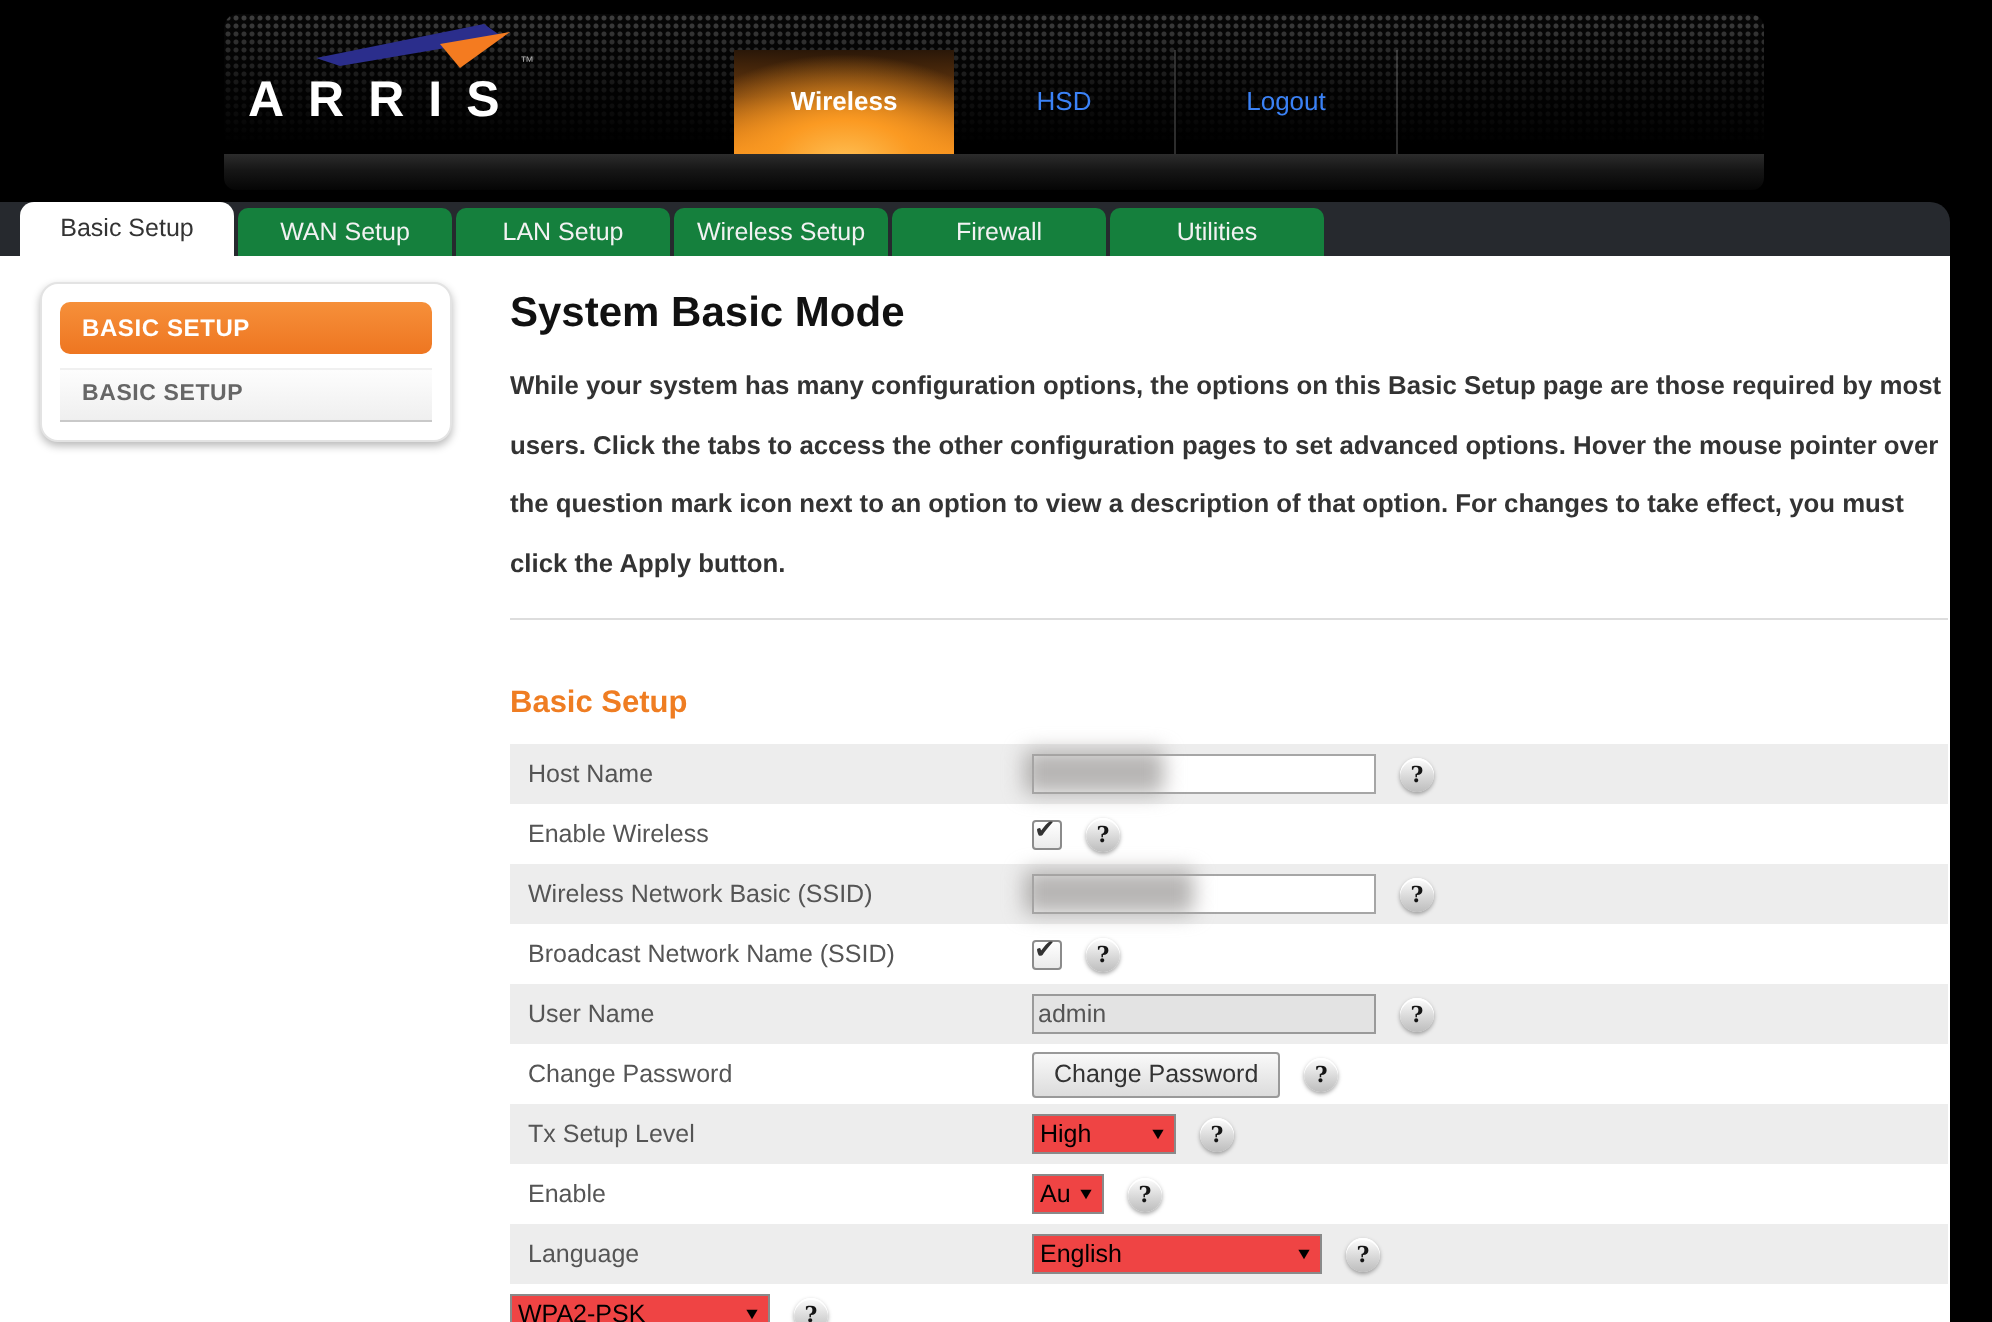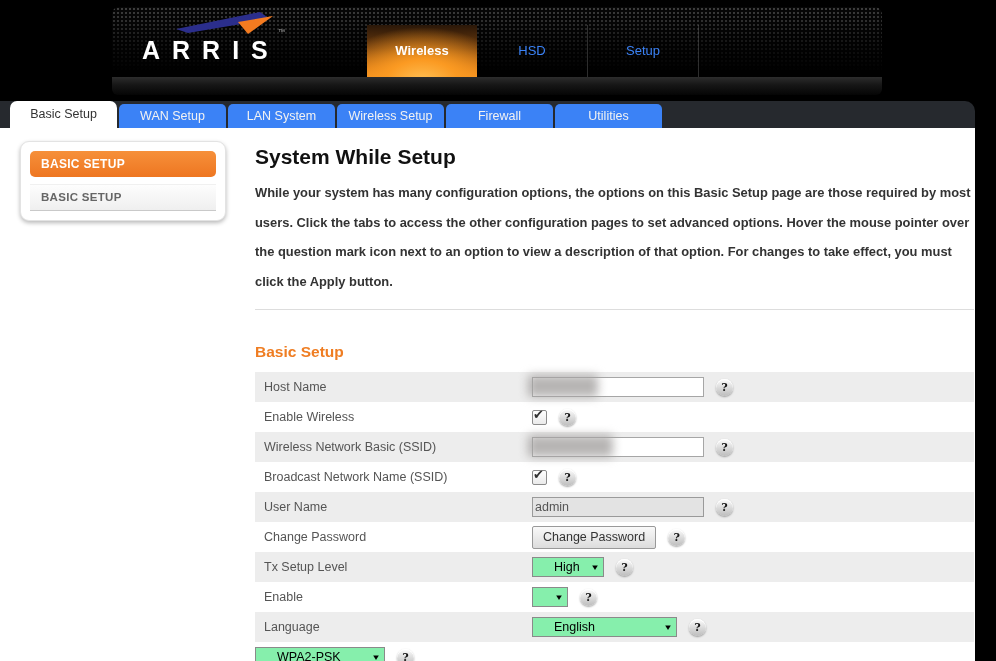--- a/index.html
+++ b/index.html
@@ -16,21 +16,21 @@
       linear-gradient(180deg, rgba(0,0,0,0.05) 0%, rgba(0,0,0,0.72) 55%, #000 92%),
       radial-gradient(rgba(115,115,115,0.55) 1px, transparent 1.5px);
     background-size:auto,4px 4px;
     background-color:#070707;
   }
   .header-strip{
     position:absolute;left:112px;top:77px;width:770px;height:18px;
     background:linear-gradient(180deg,#2c2c2c 0%,#161616 45%,#050505 100%);
     border-radius:0 0 6px 6px;
   }
-  .logo{position:absolute;left:142px;top:10px;width:170px;height:62px;}
+  .logo{position:absolute;left:124px;top:10px;width:170px;height:62px;}
   .logo-swoosh{position:absolute;left:34px;top:2px;}
   .logo-tm{position:absolute;left:136px;top:18px;color:#aaa;font-size:7px;}
   .logo-text{
     position:absolute;left:0;top:26px;color:#fff;font-size:25px;font-weight:bold;
     letter-spacing:12px;white-space:nowrap;
   }
   .header-nav{position:absolute;left:331px;top:25px;height:52px;display:flex;padding-left:36px;}
   .nav-item{
     width:110px;height:52px;line-height:52px;text-align:center;color:#3b82f6;
     font-size:13px;border-right:1px solid rgba(130,130,130,0.35);cursor:pointer;
@@ -42,21 +42,21 @@
       linear-gradient(180deg,#2a1708 0%, #6e3c0e 45%, #c86f14 80%, #f28c1d 100%);
   }
   
   .tabbar{
     position:absolute;left:0;top:101px;width:975px;height:27px;
     background:#26292e;border-radius:0 10px 0 0;
   }
   .tabbar-inner{display:flex;padding-left:10px;gap:2px;height:27px;}
   .tab{
     width:107px;text-align:center;font-size:12.5px;cursor:pointer;
-    height:24px;line-height:24px;margin-top:3px;background:#3b82f6;color:#f2f2f2;
+    height:24px;line-height:24px;margin-top:3px;background:#15803d;color:#f2f2f2;
     border-radius:5px 5px 0 0;
   }
   .tab.active{
     height:27px;line-height:27px;margin-top:0;background:#fff;color:#333;
     border-radius:7px 7px 0 0;
   }
   
   .content{position:absolute;left:0;top:128px;width:975px;height:533px;background:#fff;}
   
   .side-card{
@@ -75,21 +75,21 @@
     border-top:1px solid #f0f0f0;border-bottom:1px solid #c9c9c9;
     color:#666;font-weight:bold;font-size:11.5px;letter-spacing:0.3px;
   }
   
   .main{position:absolute;left:255px;top:0;width:720px;}
   .page-title{margin:17px 0 0 0;font-size:21px;font-weight:bold;color:#111;}
   .page-desc{margin:9px 0 0 0;width:719px;font-size:12.9px;line-height:29.5px;color:#333;font-weight:bold;}
   .rule{border:none;border-top:1px solid #ddd;margin:13px 0 0 0;width:719px;}
   .section-title{margin:33px 0 0 0;font-size:15.5px;font-weight:bold;color:#ef7d22;}
   .rows{margin-top:11px;width:719px;border-bottom:1px solid #e8e8e8;}
-  .form-row{height:30px;display:flex;align-items:center;font-size:12.5px;gap:16px;}
+  .form-row{height:30px;display:flex;align-items:center;font-size:12.5px;}
   .form-row:nth-child(odd){background:#ededed;}
   .row-label{width:252px;padding-left:9px;color:#555;flex:none;}
   .row-control{display:flex;align-items:center;}
   
   .text-wrap{position:relative;display:inline-flex;}
   .text-input{
     width:166px;height:18px;border:1px solid #a6a6a6;background:#fff;
     font-size:12.5px;padding:0 2px;font-family:inherit;
   }
   .redact-blob{
@@ -108,21 +108,21 @@
     color:#333;font-size:12.5px;font-family:inherit;cursor:pointer;
   }
   .checkbox{
     width:13px;height:13px;border:1px solid #8b8b8b;border-radius:2px;
     background:linear-gradient(180deg,#fff 0%,#eaeaea 100%);
     position:relative;display:inline-block;cursor:pointer;
   }
   .checkbox .tick{position:absolute;left:0;top:-4px;font-size:13px;color:#333;}
   .sel{
     position:relative;display:inline-block;height:20px;border:1px solid #8a8a8a;
-    background:#86efac;box-sizing:border-box;padding-left:18px;
+    background:#ef4444;box-sizing:border-box;
   }
   .sel select{
     appearance:none;-webkit-appearance:none;border:none;background:transparent;
     width:100%;height:100%;font-size:12.5px;padding:0 16px 0 3px;color:#000;
     font-family:inherit;cursor:pointer;
   }
   .sel .arrow{
     position:absolute;right:4px;top:50%;transform:translateY(-50%) scaleX(1.2);
     font-size:8px;color:#000;pointer-events:none;
   }
@@ -145,45 +145,45 @@
     <svg class="logo-swoosh" width="110" height="24" viewBox="0 0 110 24">
       <polygon points="0,17 84,0 94,7 12,21" fill="#2b2e8c"></polygon>
       <polygon points="62,10 97,4 72,22" fill="#f47b20"></polygon>
     </svg>
     <span class="logo-tm">™</span>
     <div class="logo-text">ARRIS</div>
   </div>
   <div class="header-nav">
       <div class="nav-item active">Wireless</div>
       <div class="nav-item">HSD</div>
-      <div class="nav-item">Setup</div>
+      <div class="nav-item">Logout</div>
     </div>
 </div>
 
 <div class="tabbar">
   <div class="tabbar-inner">
       <div class="tab active">Basic Setup</div>
       <div class="tab">WAN Setup</div>
-      <div class="tab">LAN System</div>
+      <div class="tab">LAN Setup</div>
       <div class="tab">Wireless Setup</div>
       <div class="tab">Firewall</div>
       <div class="tab">Utilities</div>
     </div>
 </div>
 
 <div class="content">
   <div class="side-card">
     <div class="side-header">BASIC SETUP</div>
     <div>
         <div class="side-item">BASIC SETUP</div>
       </div>
   </div>
 
   <div class="main">
-    <h1 class="page-title">System While Setup</h1>
+    <h1 class="page-title">System Basic Mode</h1>
     <p class="page-desc">While your system has many configuration options, the options on this Basic Setup page are those required by most users. Click the tabs to access the other configuration pages to set advanced options. Hover the mouse pointer over the question mark icon next to an option to view a description of that option. For changes to take effect, you must click the Apply button.</p>
     <hr class="rule">
     <h2 class="section-title">Basic Setup</h2>
     <div class="rows">
         <div class="form-row">
           <div class="row-label">Host Name</div>
           <div class="row-control">
             <span class="text-wrap">
               <span class="redact-blob s"></span>
               <input class="text-input" type="text" style="">

